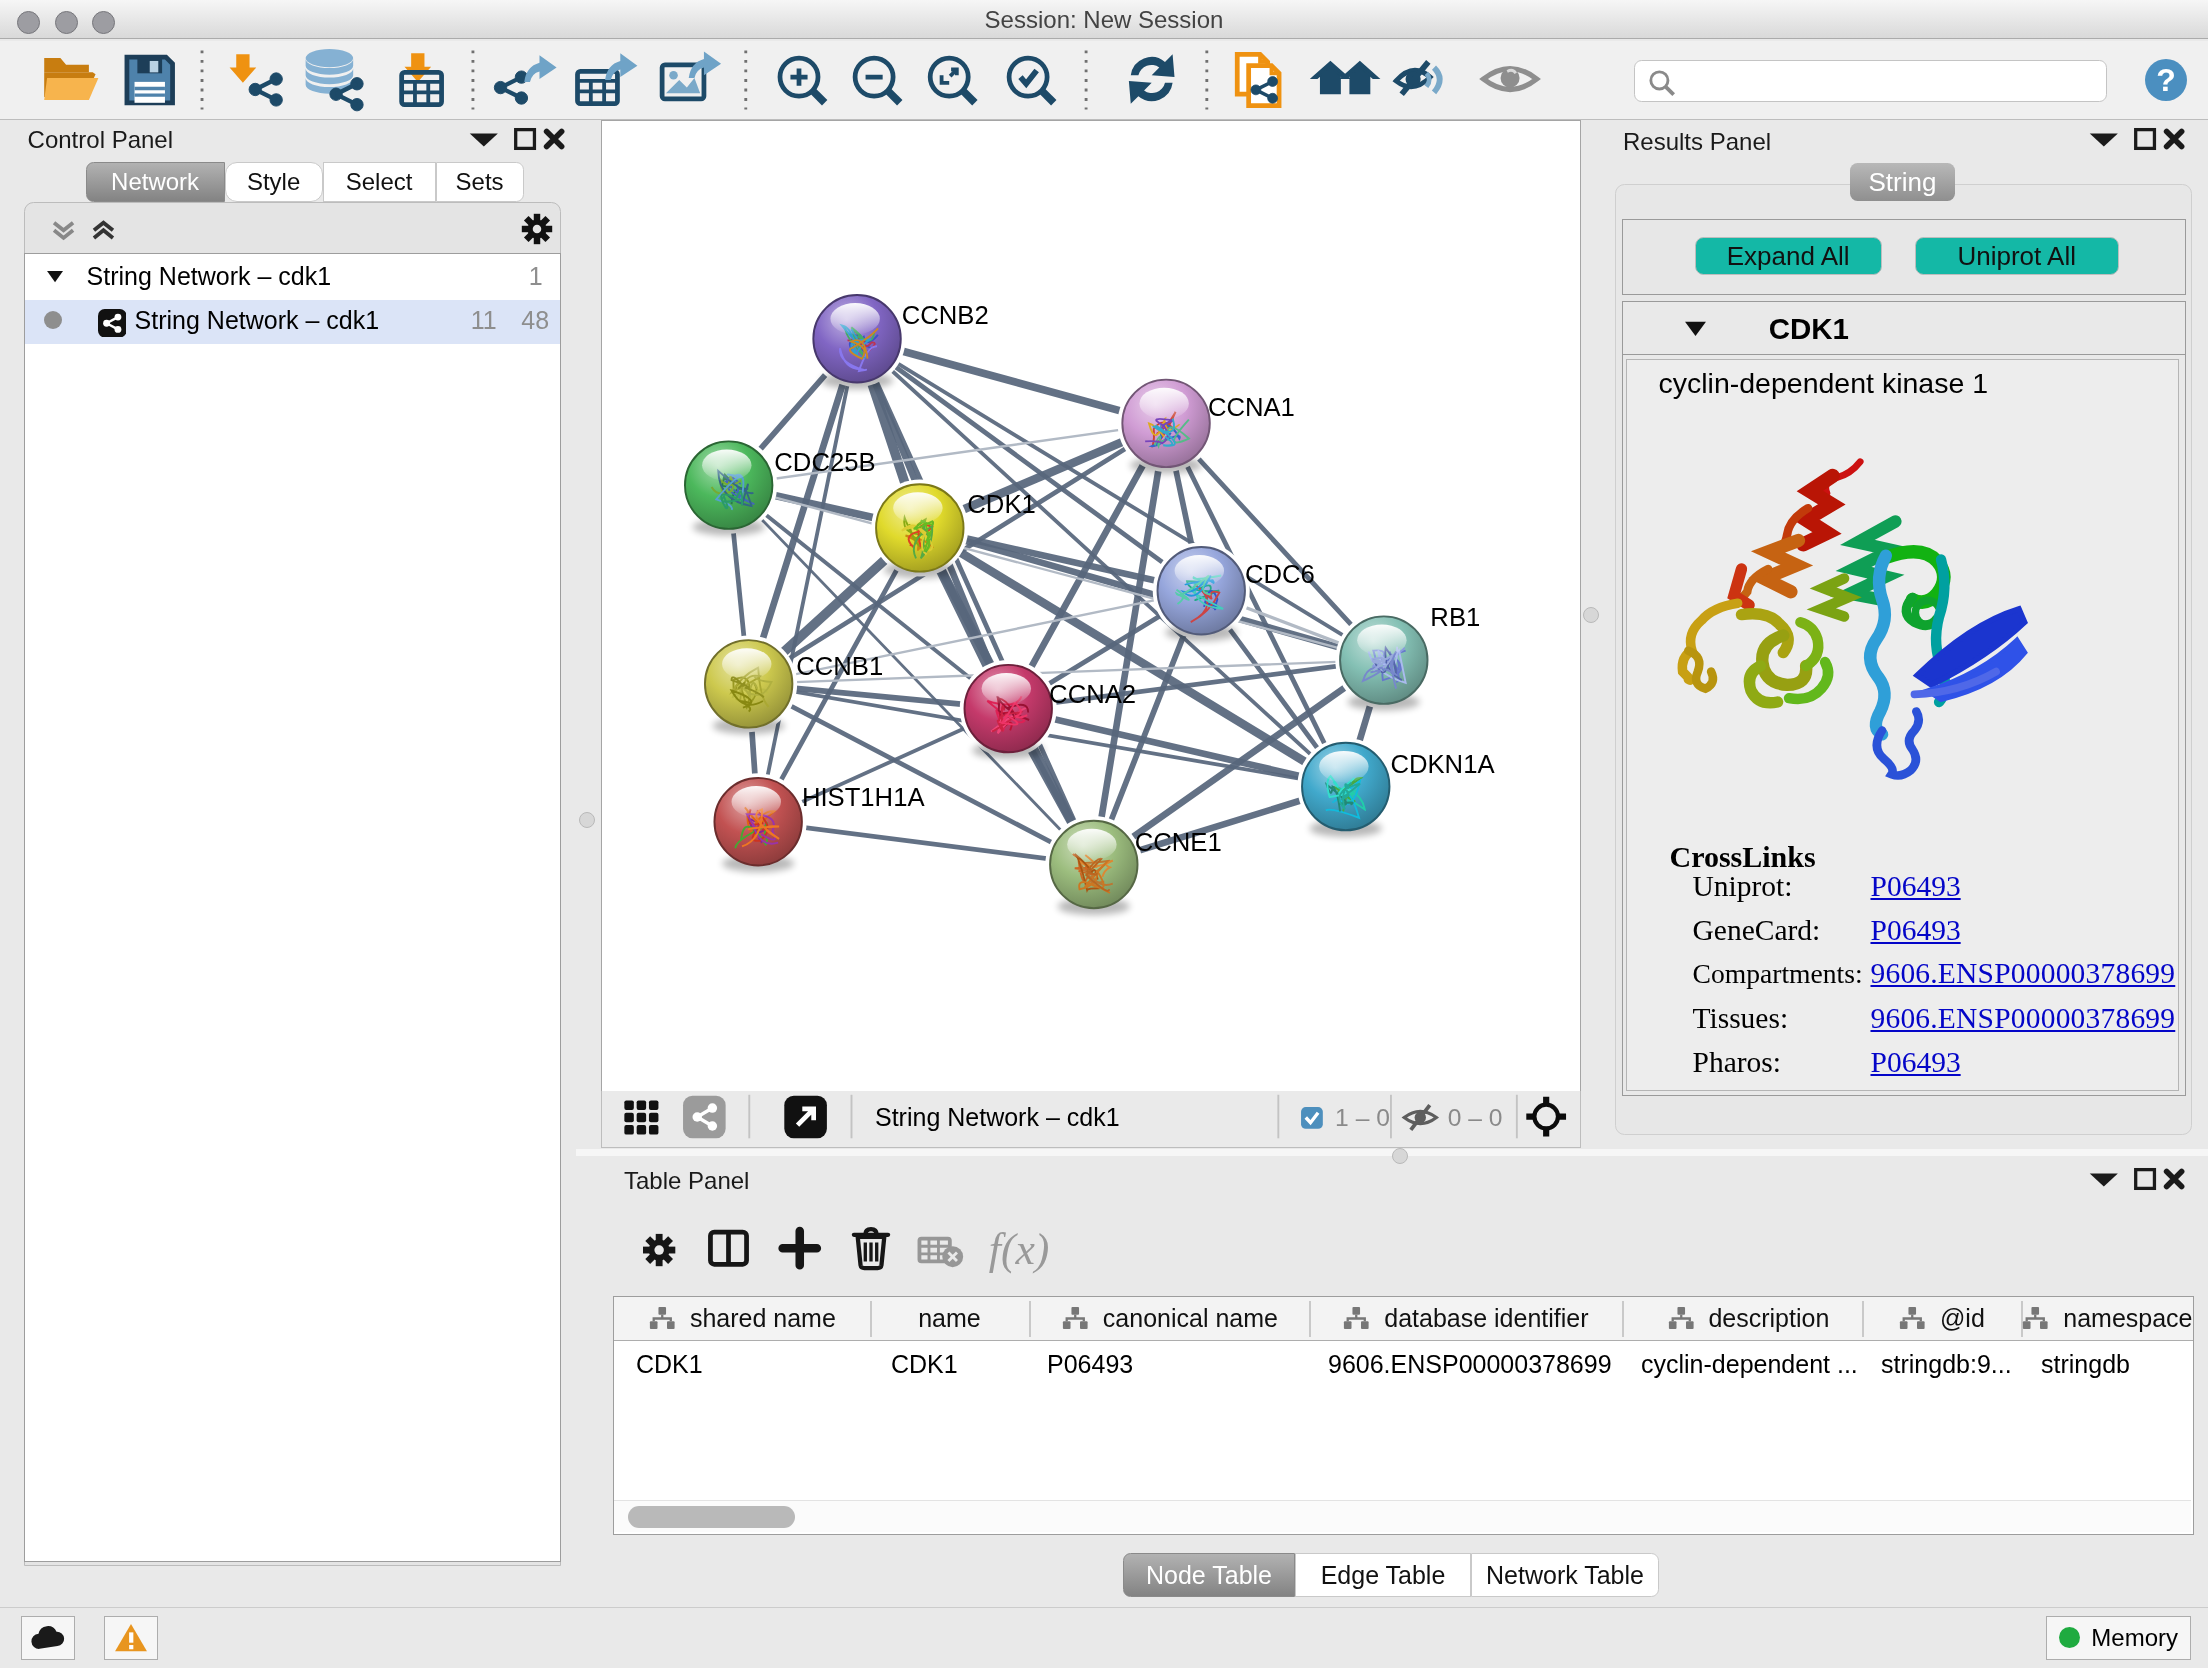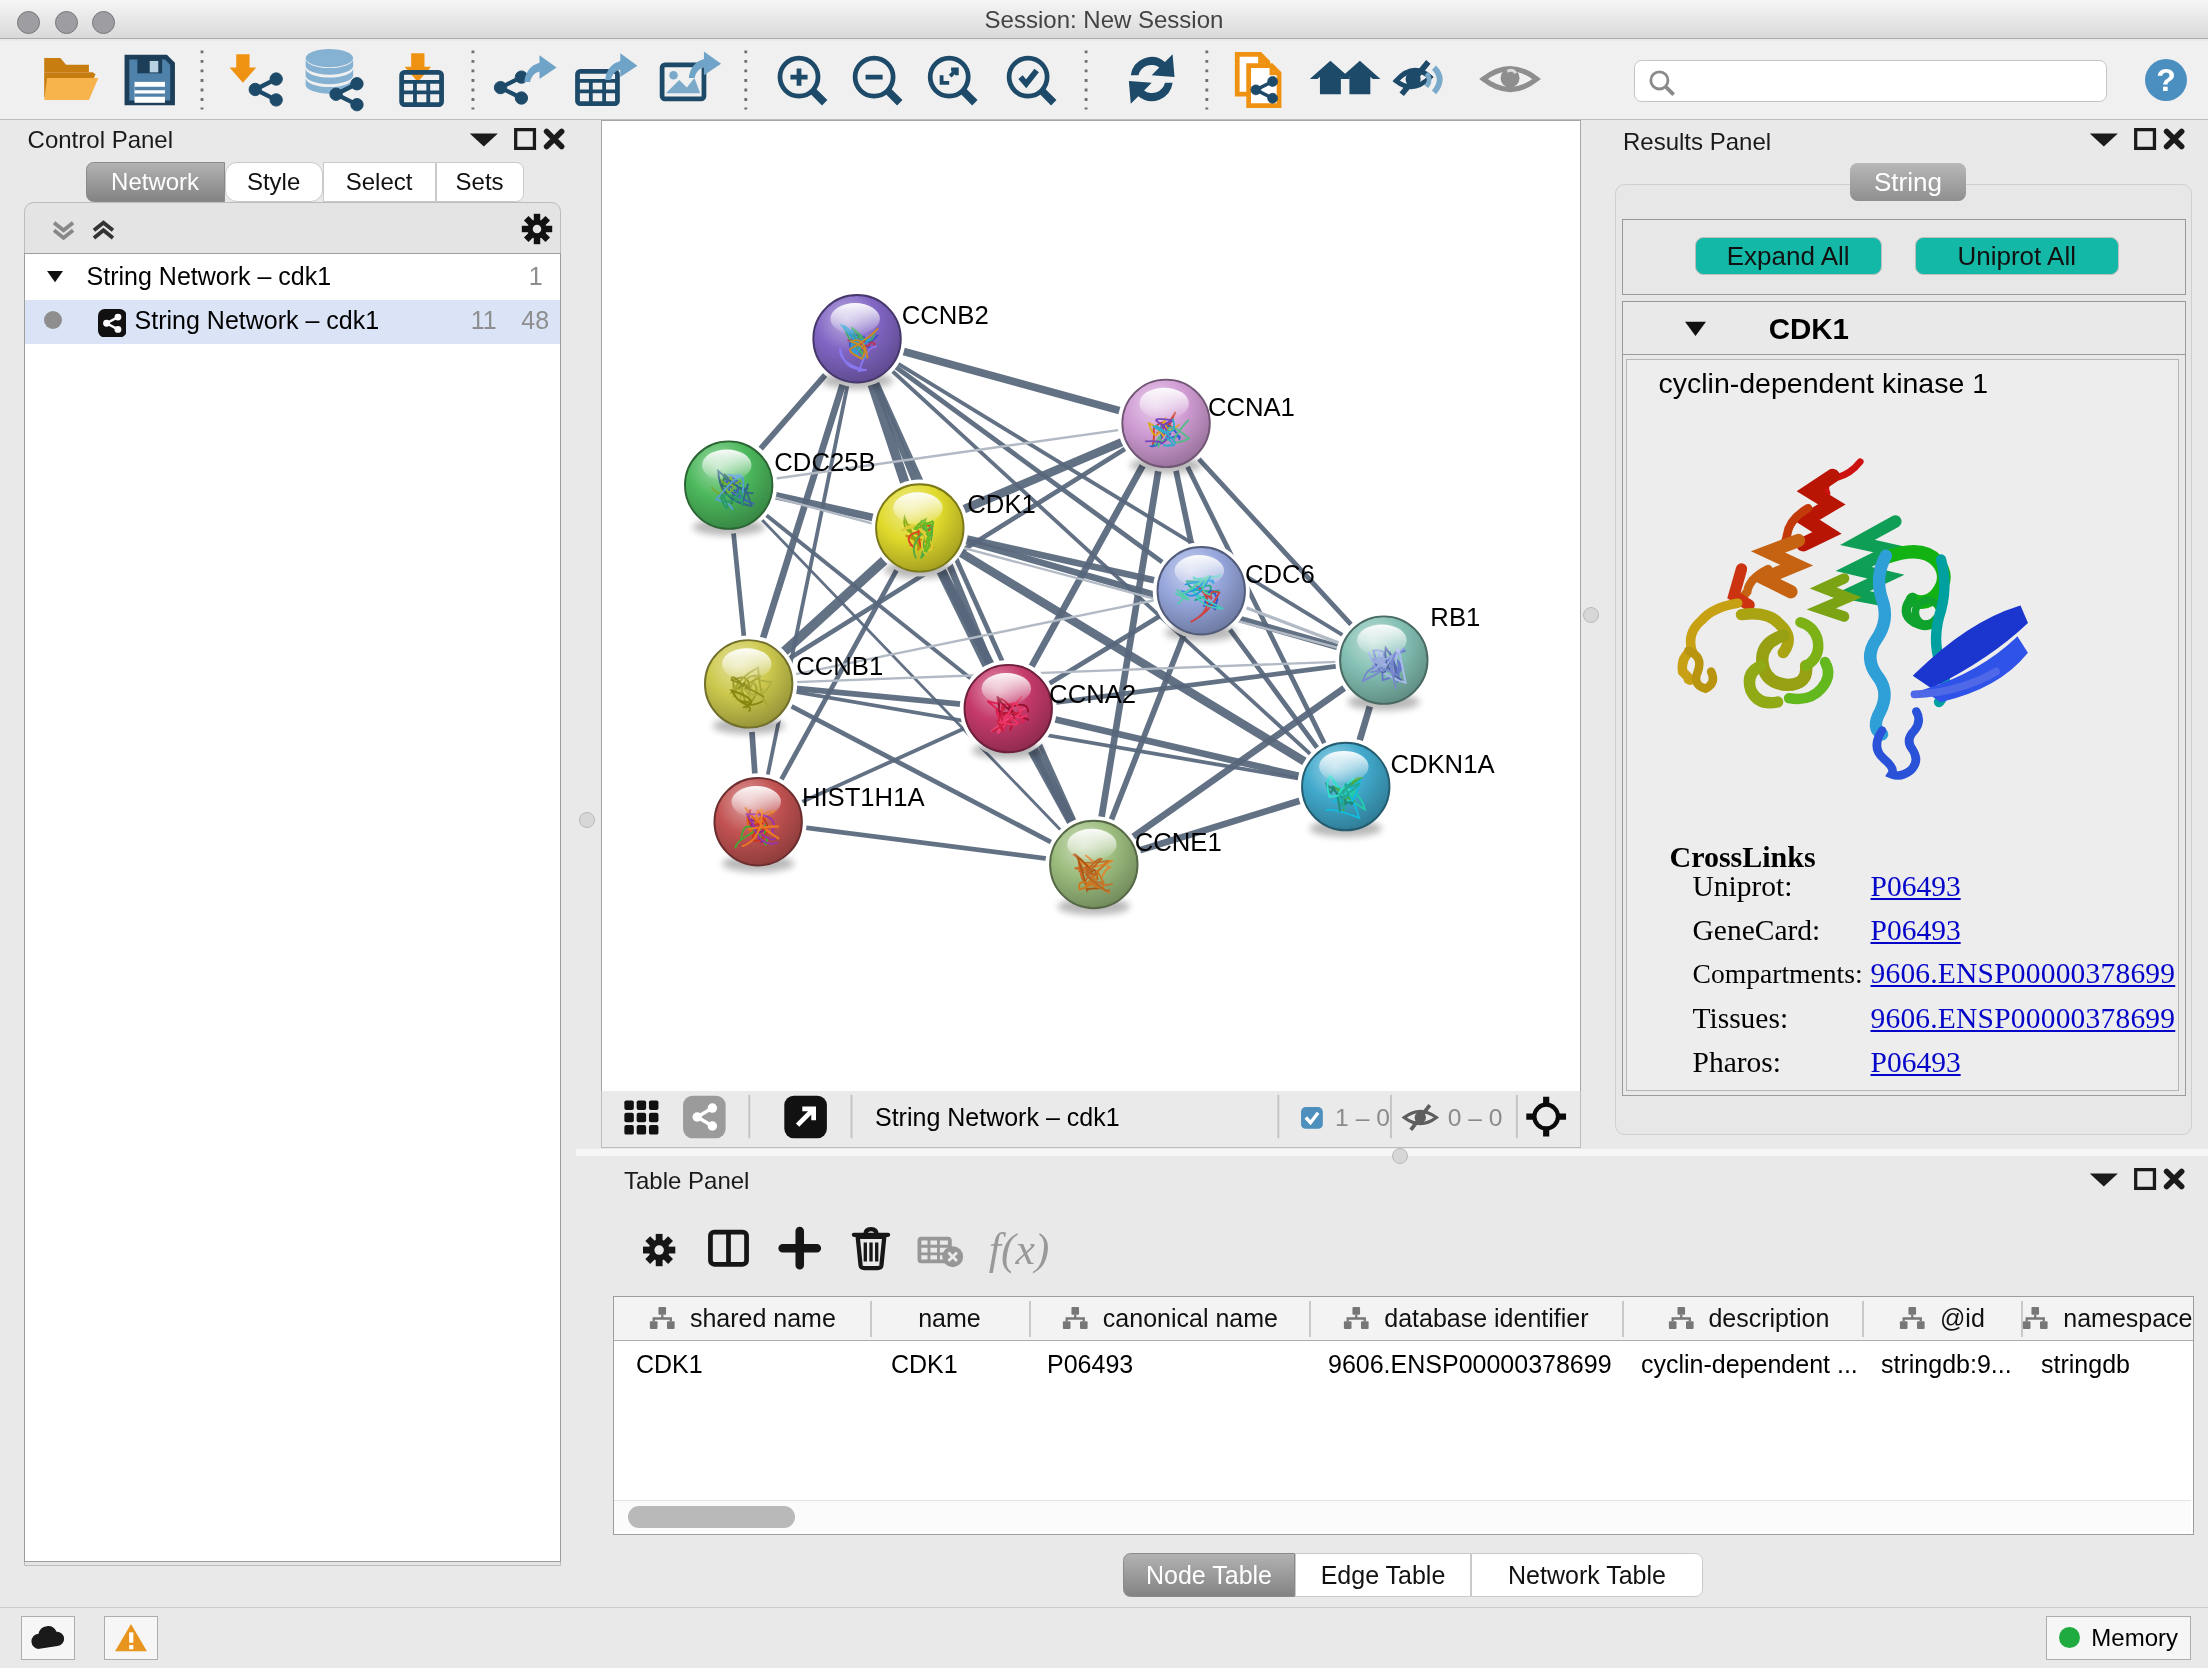--- a/index.html
+++ b/index.html
@@ -42,21 +42,21 @@
 .hbt { opacity:0.95; }
 
 
 #netview { left:601px; top:120px; width:980px; height:1028px; background:#fff;
   border:1.9px solid #a5a5a5; }
 #netstatus { left:601px; top:1091px; width:980px; height:57px; background:#eaeaea;
   border:1.9px solid #bdbdbd; border-top:none; }
 
 
 #rpanel { left:1582px; top:120px; width:627px; height:1036px; background:#e9e9e9; }
-#stringtab { position:absolute; left:268px; top:43px; width:116px; height:38px;
+#stringtab { position:absolute; left:268px; top:43px; width:105px; height:38px;
   background:linear-gradient(#b8b8b8,#8f8f8f); border-radius:7.6px; color:#fff;
   font-size:26px; display:flex; align-items:center; justify-content:center; }
 #r-outer { position:absolute; left:33px; top:64px; width:577px; height:951px;
   background:#e7e7e7; border:1px solid #cfcfcf; border-radius:9.5px; }
 #r-expand { position:absolute; left:5.7px; top:34px; width:564px; height:76px;
   border:1.9px solid #9a9a9a; background:#e7e7e7; }
 .rbtn { position:absolute; top:17px; height:38px; background:#14b8a6; border:1.9px solid #bdbdbd;
   border-radius:8.6px; font-size:26px; color:#111; display:flex; align-items:center; justify-content:center; }
 #r-cdk { position:absolute; left:5.7px; top:116px; width:564px; height:795px;
   border:1.9px solid #9a9a9a; background:#e9e9e9; }
@@ -884,21 +884,21 @@
     <div class="rcell" style="left:1027px;">cyclin-dependent ...</div>
     <div class="rcell" style="left:1267px;">stringdb:9...</div>
     <div class="rcell" style="left:1427px;">stringdb</div>
     <div id="tp-scroll">
         <div id="tp-thumb"></div>
       </div>
   </div>
   <div id="tp-tabs">
     <div class="tab active first" style="width:172px;">Node Table</div>
     <div class="tab" style="width:176px;">Edge Table</div>
-    <div class="tab last" style="width:232px;">Network Table</div>
+    <div class="tab last" style="width:188px;">Network Table</div>
   </div>
 </div>
 
 <div class="abs" id="bottombar">
   <div class="bbtn" style="left:21px;width:54px;">
     <svg width="36" height="25" viewBox="0 0 38 26">
         <path d="M10 25 a8 8 0 0 1 -1 -16 a10 10 0 0 1 19 -2 a7.5 7.5 0 0 1 1 15 z" fill="#1a1a1a"></path>
       </svg>
   </div>
   <div class="bbtn" style="left:104px;width:54px;">

